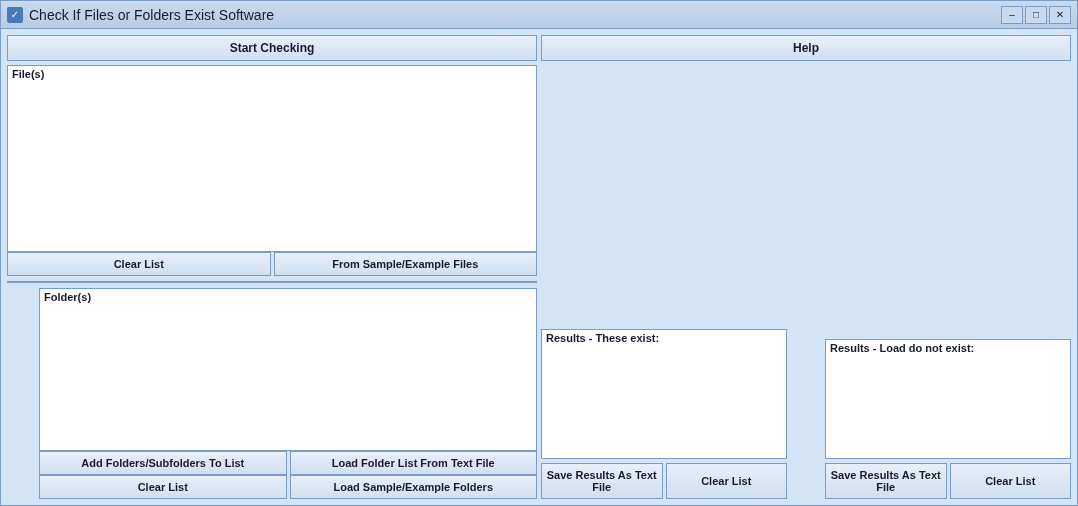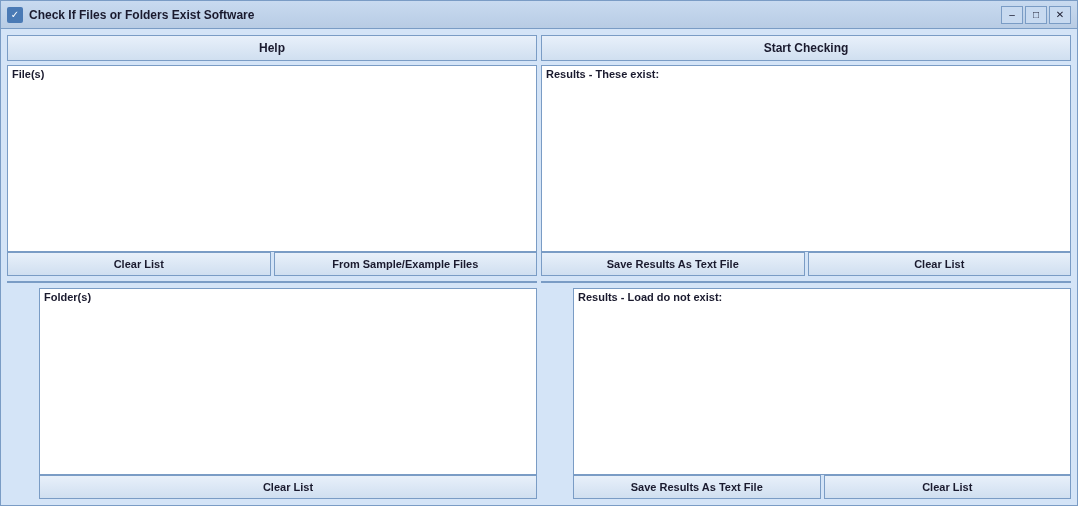--- a/index.html
+++ b/index.html
@@ -42,22 +42,22 @@
       background: #4a7ab5;
       border-radius: 2px;
       display: flex;
       align-items: center;
       justify-content: center;
       font-size: 10px;
       color: white;
     }
 
     .title-bar-text {
-      font-size: 12px;
-      font-weight: bold;
+      font-size: 14px;
+      font-weight: normal;
       color: #1a1a2e;
       flex: 1;
     }
 
     .title-bar-controls {
       display: flex;
       gap: 2px;
     }
 
     .title-bar-btn {
@@ -115,22 +115,23 @@
     .left-panel {
       flex: 1;
       display: flex;
       flex-direction: column;
       gap: 3px;
     }
 
     .right-panel {
       flex: 1;
       display: flex;
-      flex-direction: column;
+      flex-direction: row;
       gap: 3px;
+      align-items: flex-end;
     }
 
     .list-area {
       width: 100%;
       height: 100%;
       background: white;
       border: 1px solid #7a9cc5;
       resize: none;
       font-size: 11px;
       padding: 18px 4px 4px 4px;
@@ -197,22 +198,22 @@
     <div class="title-bar-controls">
       <button class="title-bar-btn">–</button>
       <button class="title-bar-btn">□</button>
       <button class="title-bar-btn">✕</button>
     </div>
   </div>
 
   <div class="main-content">
 
     <div class="top-buttons">
+      <button class="btn btn-start">Start Checking</button>
       <button class="btn btn-help">Help</button>
-      <button class="btn btn-start">Start Checking</button>
     </div>
 
     <div class="panels-row">
 
       <div class="left-panel">
 
         <div class="files-section">
           <div class="textarea-wrapper">
             <span class="section-label">File(s)</span>
             <textarea class="list-area" style="height: 100%; min-height: 130px;"></textarea>
@@ -224,21 +225,26 @@
         </div>
 
         <div class="divider"></div>
 
         <div class="folders-section">
           <div class="textarea-wrapper">
             <span class="section-label">Folder(s)</span>
             <textarea class="list-area" style="height: 100%; min-height: 120px;"></textarea>
           </div>
           <div class="button-row">
-            <button class="btn">Clear List</button>
+            <button class="btn">Add Folders/Subfolders To List</button>
+            <button class="btn">Load Folder List From Text File</button>
+          </div>
+          <div class="button-row">
+            <button class="btn">Clear List</button>
+            <button class="btn">Load Sample/Example Folders</button>
           </div>
         </div>
       </div>
 
       <div class="right-panel">
 
         <div class="files-section">
           <div class="textarea-wrapper">
             <span class="section-label">Results - These exist:</span>
             <textarea class="list-area" style="height: 100%; min-height: 130px;"></textarea>

